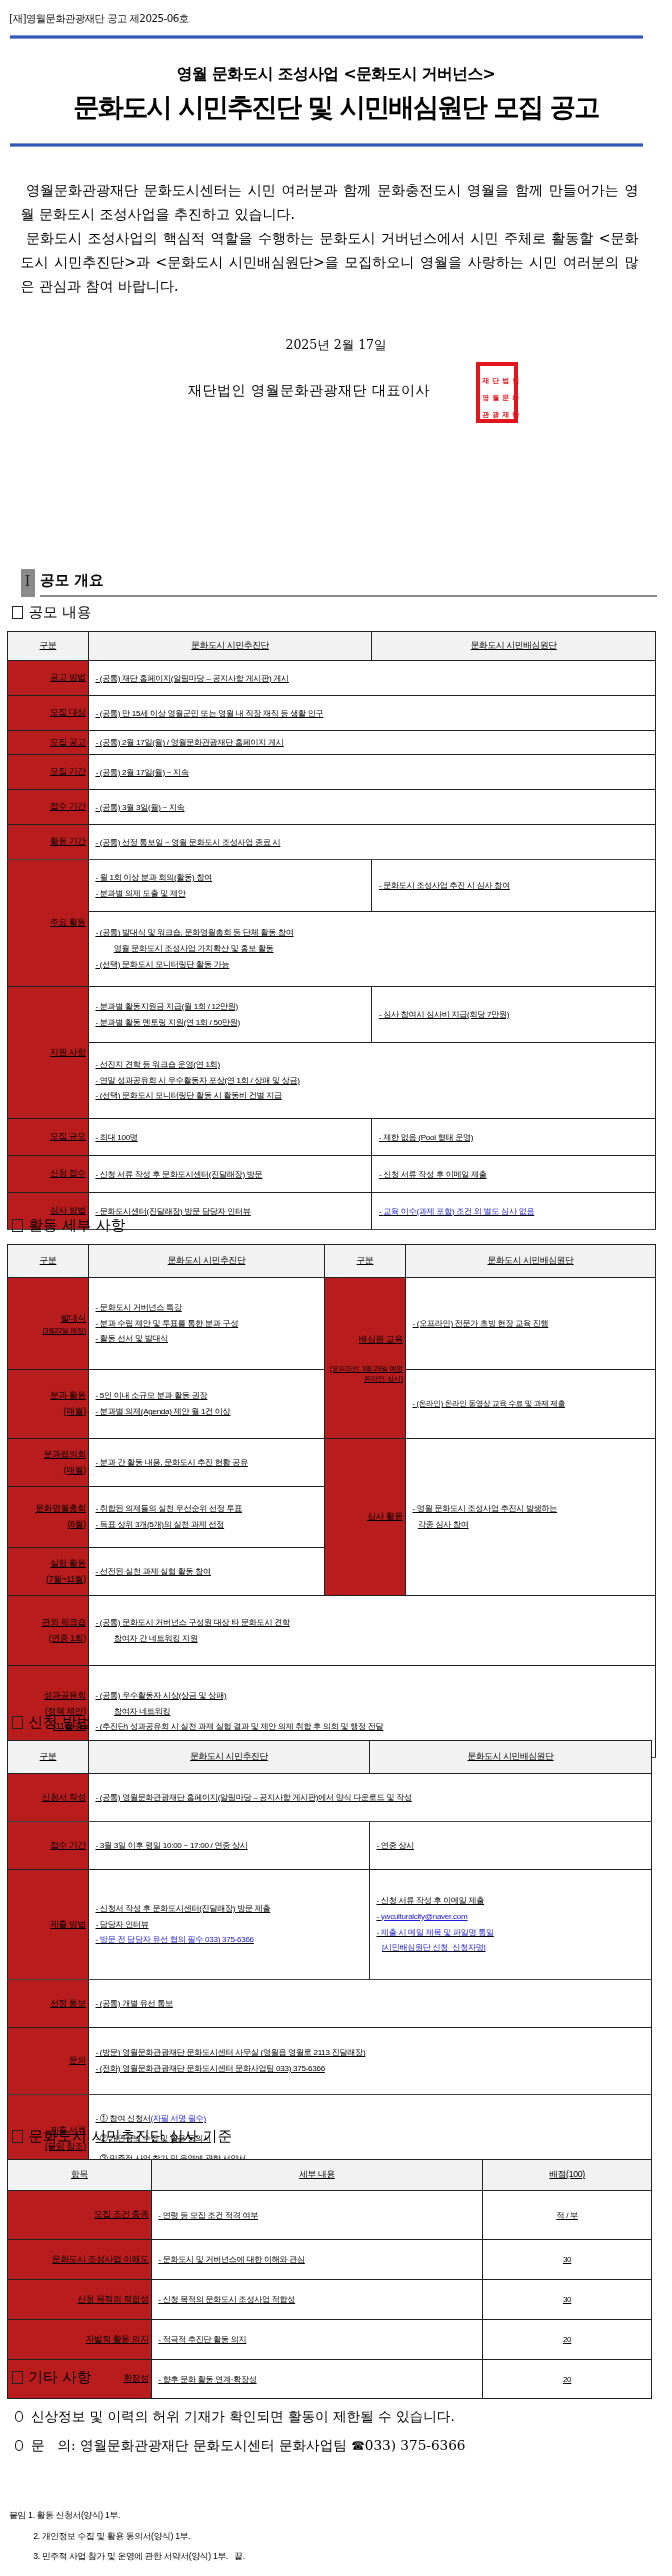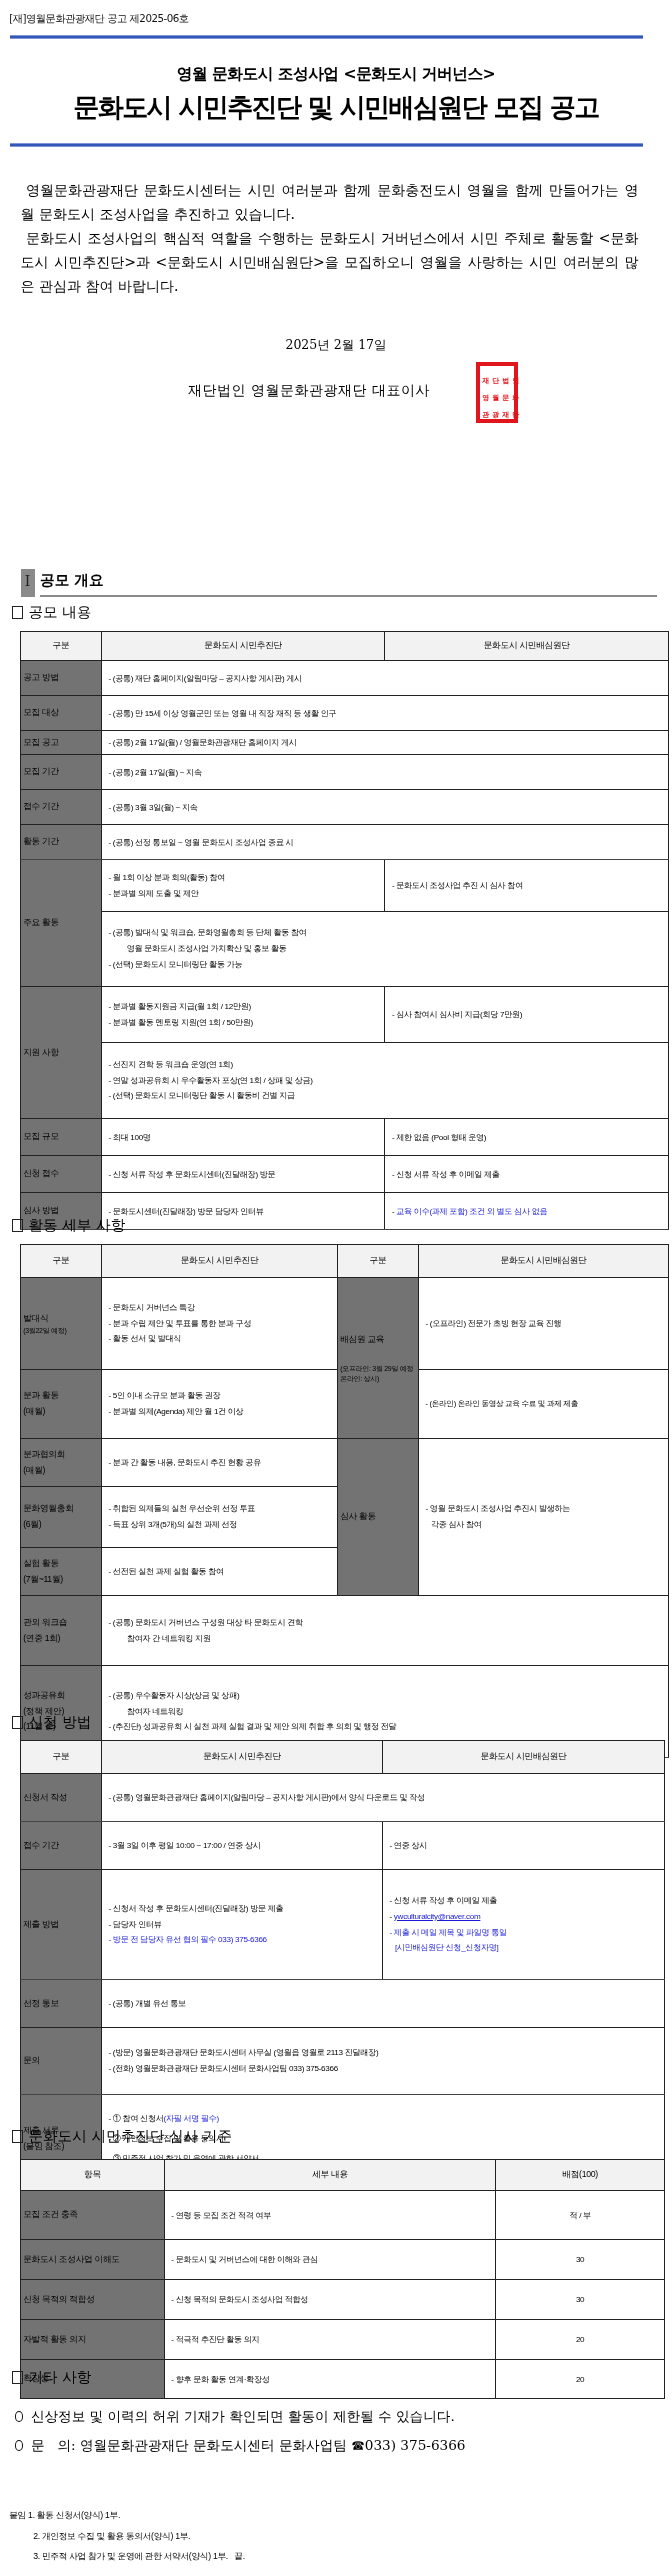--- a/index.html
+++ b/index.html
@@ -27,24 +27,24 @@
   .seal-inner span { color: #e0161c; font-size: 7px; font-family: "DejaVu Serif", serif; display:flex; align-items:center; justify-content:center; writing-mode: vertical-rl; font-weight: bold; }
 
   .chapter { position: absolute; left: 20.6px; top: 569px; width: 636px; height: 28px; }
   .chapter-num { position: absolute; left: 0; top: 0; width: 14px; height: 28px; background: #8a8a8a; color: #222; font-family: "DejaVu Serif", serif; font-size: 14px; text-align: center; line-height: 25px; }
   .chapter-title { position: absolute; left: 19.5px; top: 2.2px; font-size: 14.6px; font-weight: bold; font-family: "DejaVu Serif", serif; text-align: right; }
   .chapter-rule { position: absolute; left: 19.5px; right: 0; top: 26px; height: 2.2px; background: #8a8a8a; }
 
   .sec-head { position: absolute; left: 12px; font-family: "DejaVu Serif", serif; font-size: 14.6px; display: flex; align-items: center; gap: 5.4px; }
   .sec-head .box { display: inline-block; width: 11px; height: 13.6px; border: 0.8px solid #222; }
 
-  table.t { position: absolute; left: 20px; border-collapse: collapse; font-family: "Liberation Sans", sans-serif; font-size: 8.1px; letter-spacing: -0.3px; }
+  table.t { position: absolute; left: 7px; border-collapse: collapse; font-family: "Liberation Sans", sans-serif; font-size: 8.1px; letter-spacing: -0.3px; text-decoration: underline; }
   table.t td, table.t th { border: 0.5px solid #222; padding: 0 6.5px; vertical-align: middle; }
   table.t th { background: #f2f2f2; font-weight: normal; text-align: center; font-size: 8.7px; }
-  table.t td.h { background: #737373; text-align: left; padding: 0 2.2px; font-size: 8.7px; }
+  table.t td.h { background: #b91c1c; text-align: right; padding: 0 2.2px; font-size: 8.7px; }
   table.t tr.top-thick > * { border-top: 1.1px solid #222; }
   table.t tr.bottom-thick > * { border-bottom: 1.1px solid #444; }
   .line { display: block; line-height: 15.7px; }
   .ind { padding-left: 18.4px; }
   .blue { color: #1a1ad8; }
   .link { color: #1a1ad8; text-decoration: underline; }
   .small { font-size: 7px; line-height: 10.3px; }
 
   .etc { position: absolute; left: 14.6px; top: 2402px; font-family: "DejaVu Serif", serif; font-size: 13.6px; }
   .etc .item { display: flex; align-items: center; height: 29px; }

